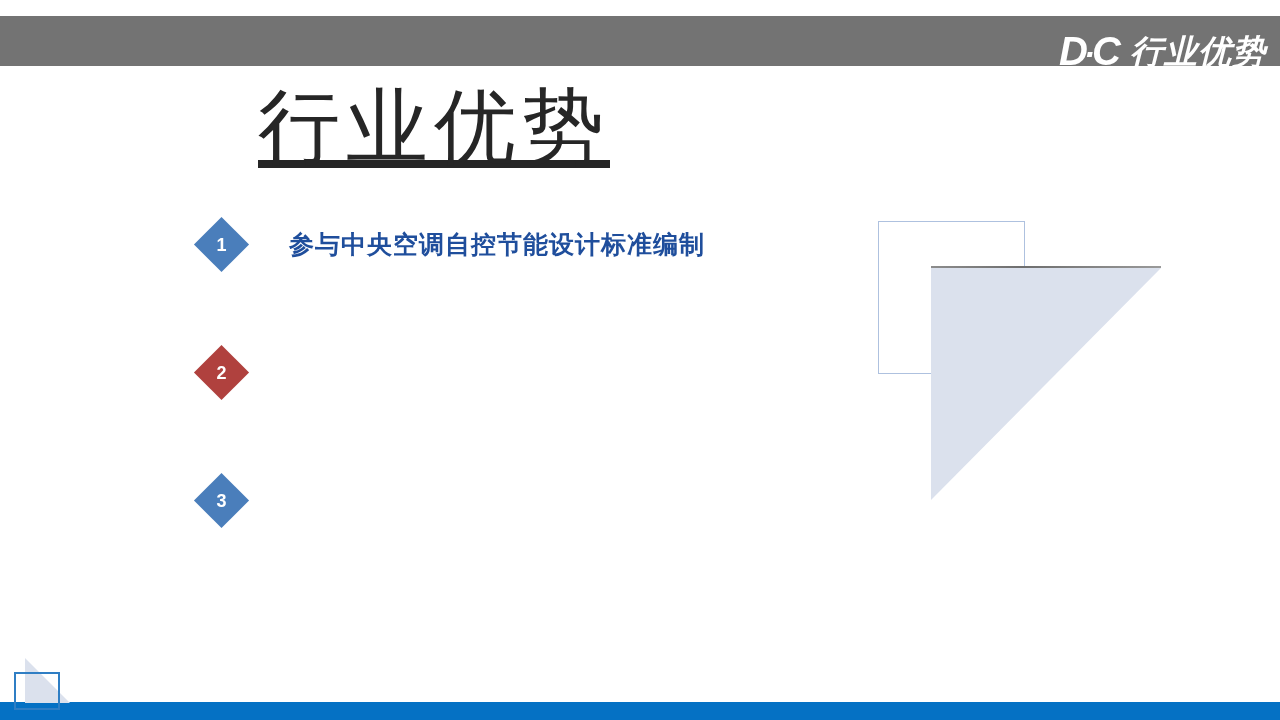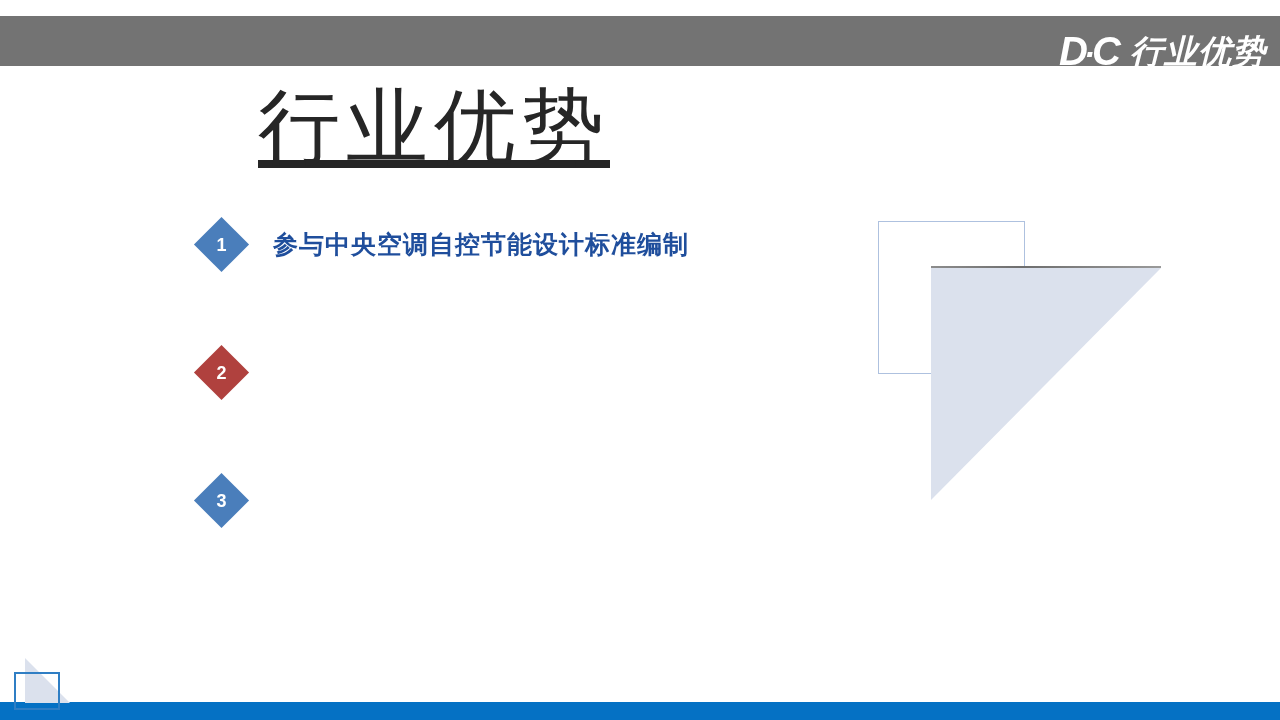--- a/index.html
+++ b/index.html
@@ -112,21 +112,21 @@
     display: flex;
     align-items: center;
     justify-content: center;
     color: #ffffff;
     font-family: "Liberation Sans", "DejaVu Sans", sans-serif;
     font-weight: bold;
     font-size: 18px;
     line-height: 1;
   }
   .bullet-text {
-    margin-left: 32px;
+    margin-left: 48px;
     font-family: Liberation Sans, sans-serif;
     font-weight: bold;
     font-size: 25px;
     letter-spacing: 1px;
     color: #1f4e9c;
     white-space: nowrap;
   }
 
   
   .deco-square {

